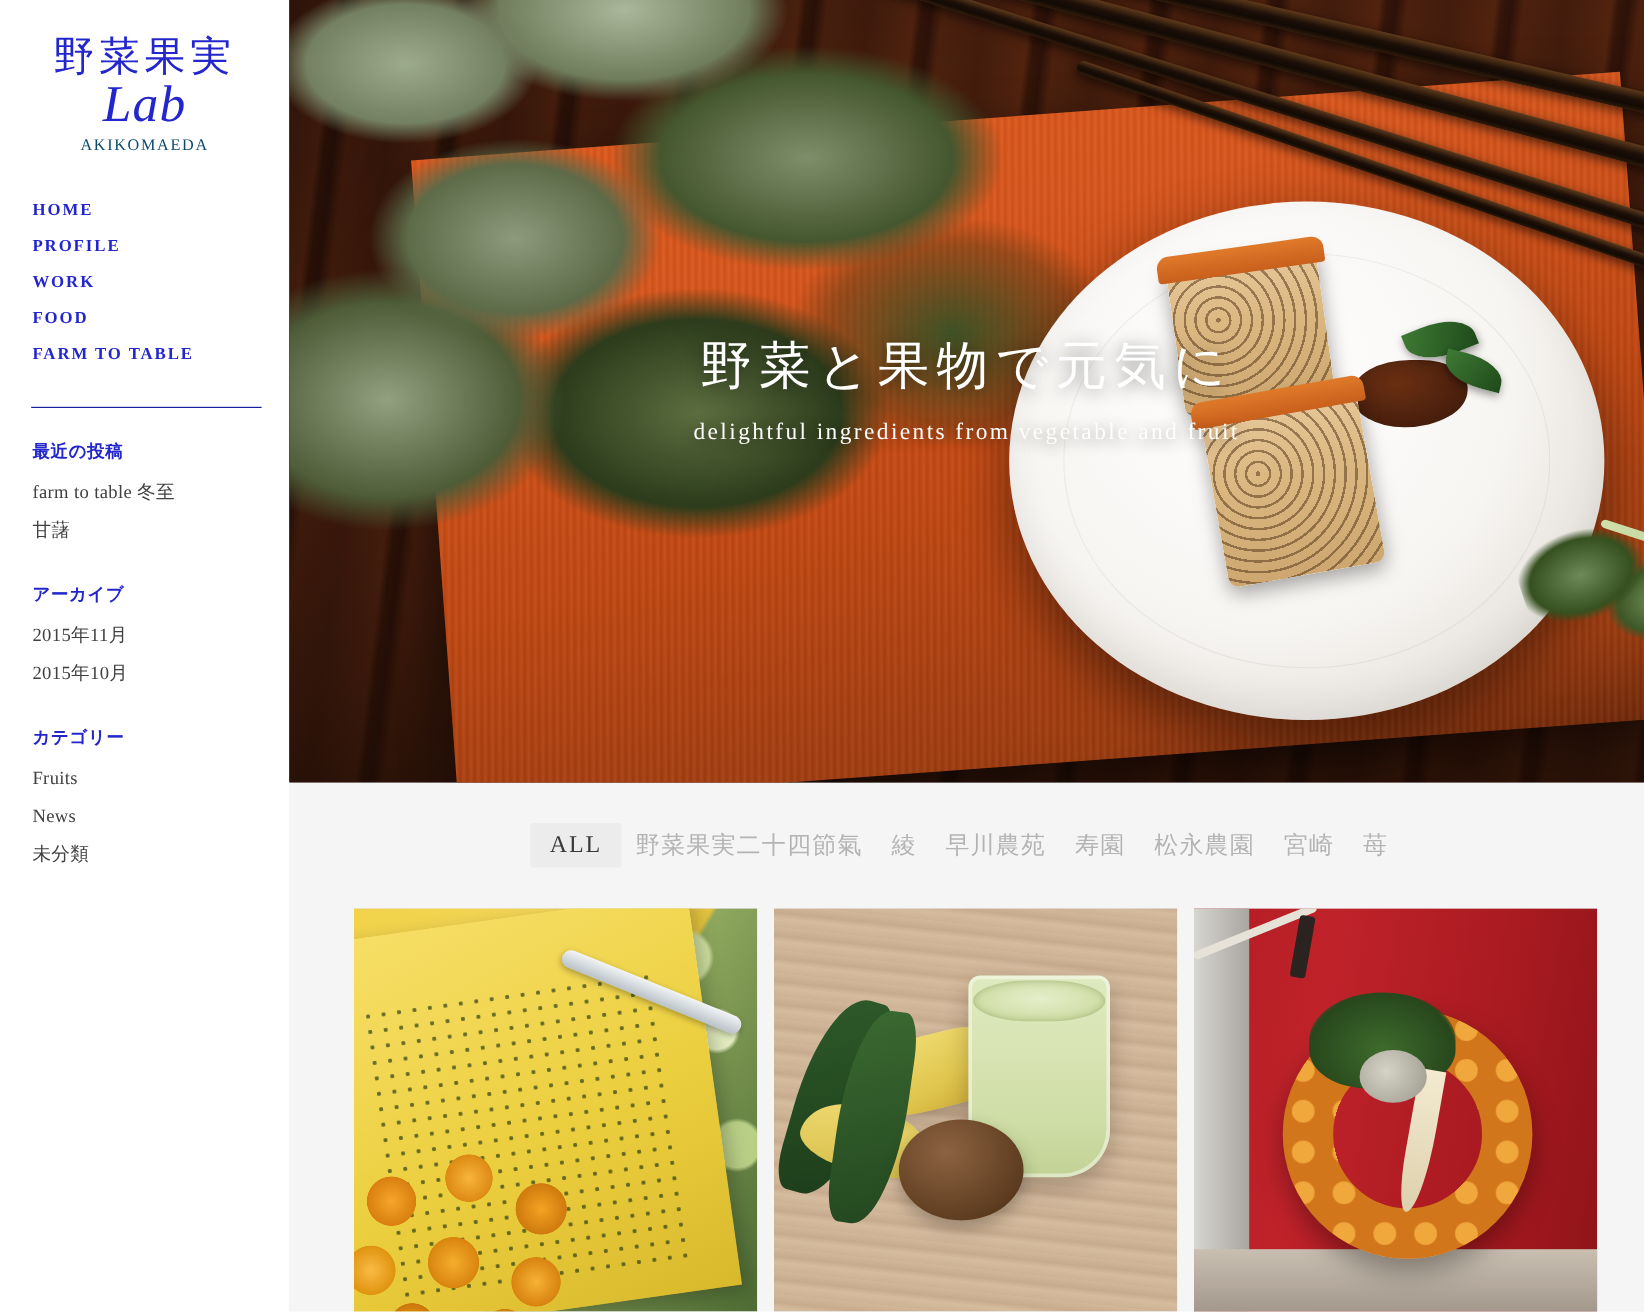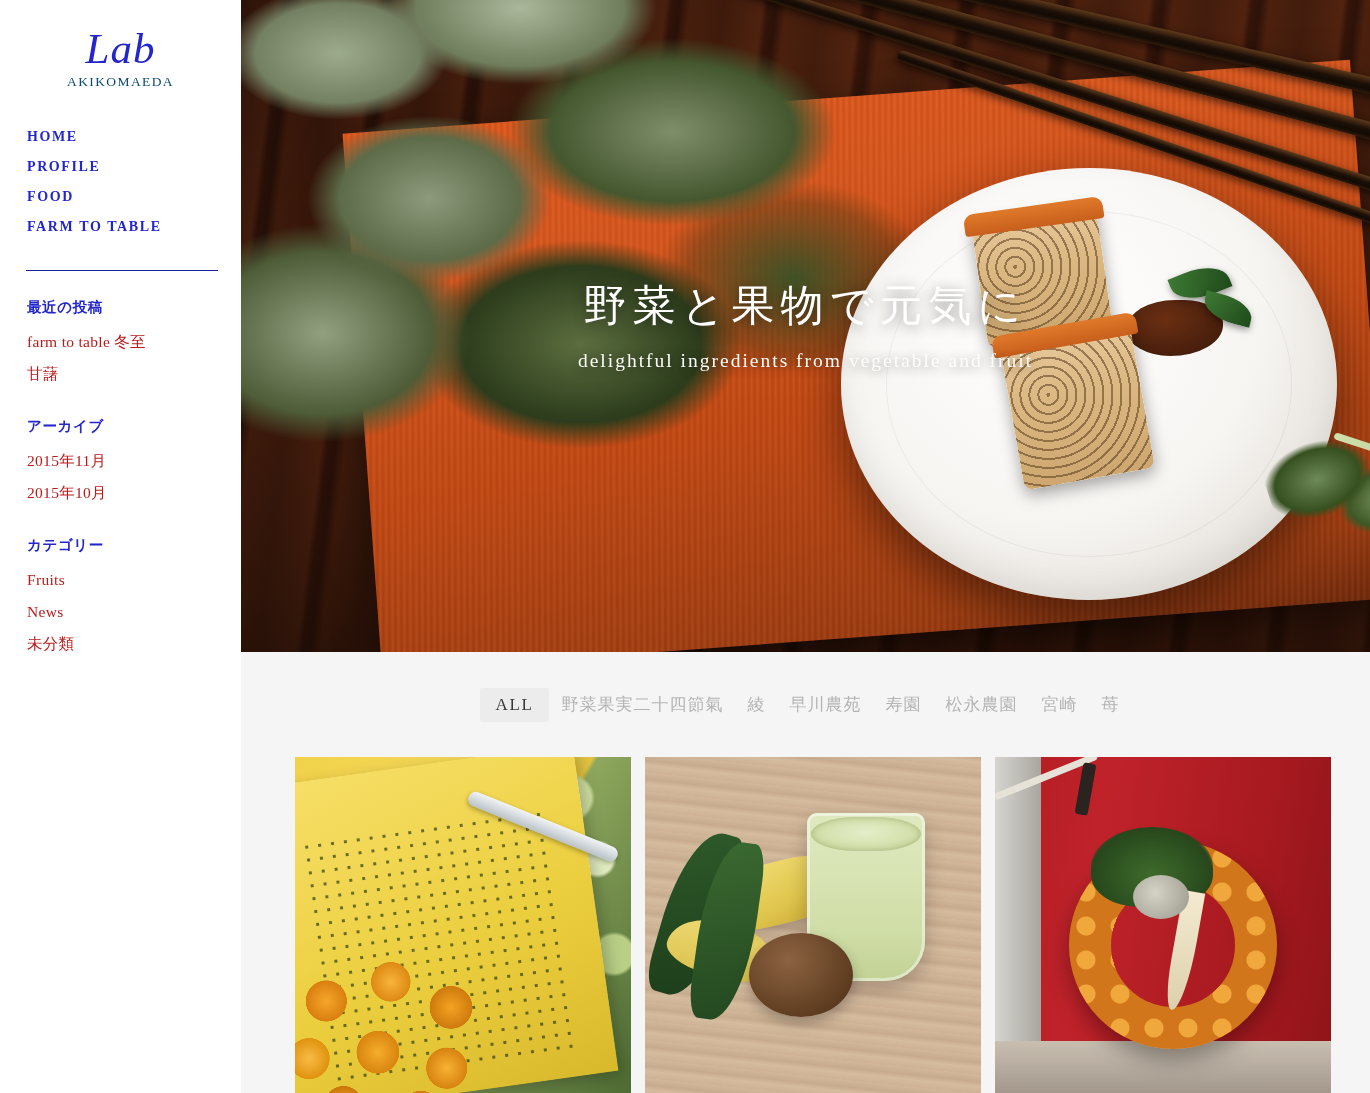--- a/index.html
+++ b/index.html
@@ -96,21 +96,21 @@
     font-size: 14.5px;
     font-weight: bold;
     color: #2326cc;
     letter-spacing: 0.6px;
     margin-bottom: 9px;
   }
   .widget-link {
     display: block;
     font-family: "Liberation Serif", "DejaVu Serif", serif;
     font-size: 15.5px;
-    color: #b91c1c;
+    color: #404040;
     line-height: 32px;
     text-decoration: none;
     cursor: pointer;
     letter-spacing: 0.3px;
   }
 
   
   .main {
     flex: 1;
     position: relative;
@@ -286,21 +286,21 @@
   .filterbar {
     height: 105px;
     display: flex;
     align-items: center;
     justify-content: center;
     gap: 0;
     background: #f5f5f5;
   }
   .filter {
     font-family: "Liberation Serif", "DejaVu Serif", serif;
-    font-size: 17px;
+    font-size: 20px;
     color: #b4b4b4;
     padding: 7px 12px;
     letter-spacing: 1px;
     cursor: pointer;
     white-space: nowrap;
     text-decoration: none;
     border-radius: 2px;
   }
   .filter.active {
     background: #ececec;
@@ -471,27 +471,29 @@
   }
 </style>
 </head>
 <body>
 
 <div class="page">
 
   <aside class="sidebar">
 
     <div class="logo">
+      <div class="logo-jp">野菜果実</div>
       <div class="logo-lab">Lab</div>
       <div class="logo-name">AKIKOMAEDA</div>
     </div>
 
     <nav class="nav">
       <a class="nav-item">HOME</a>
       <a class="nav-item">PROFILE</a>
+      <a class="nav-item">WORK</a>
       <a class="nav-item">FOOD</a>
       <a class="nav-item">FARM TO TABLE</a>
     </nav>
 
     <div class="divider"></div>
 
     <section class="widget">
       <div class="widget-title">最近の投稿</div>
       <a class="widget-link">farm to table 冬至</a>
       <a class="widget-link">甘藷</a>

